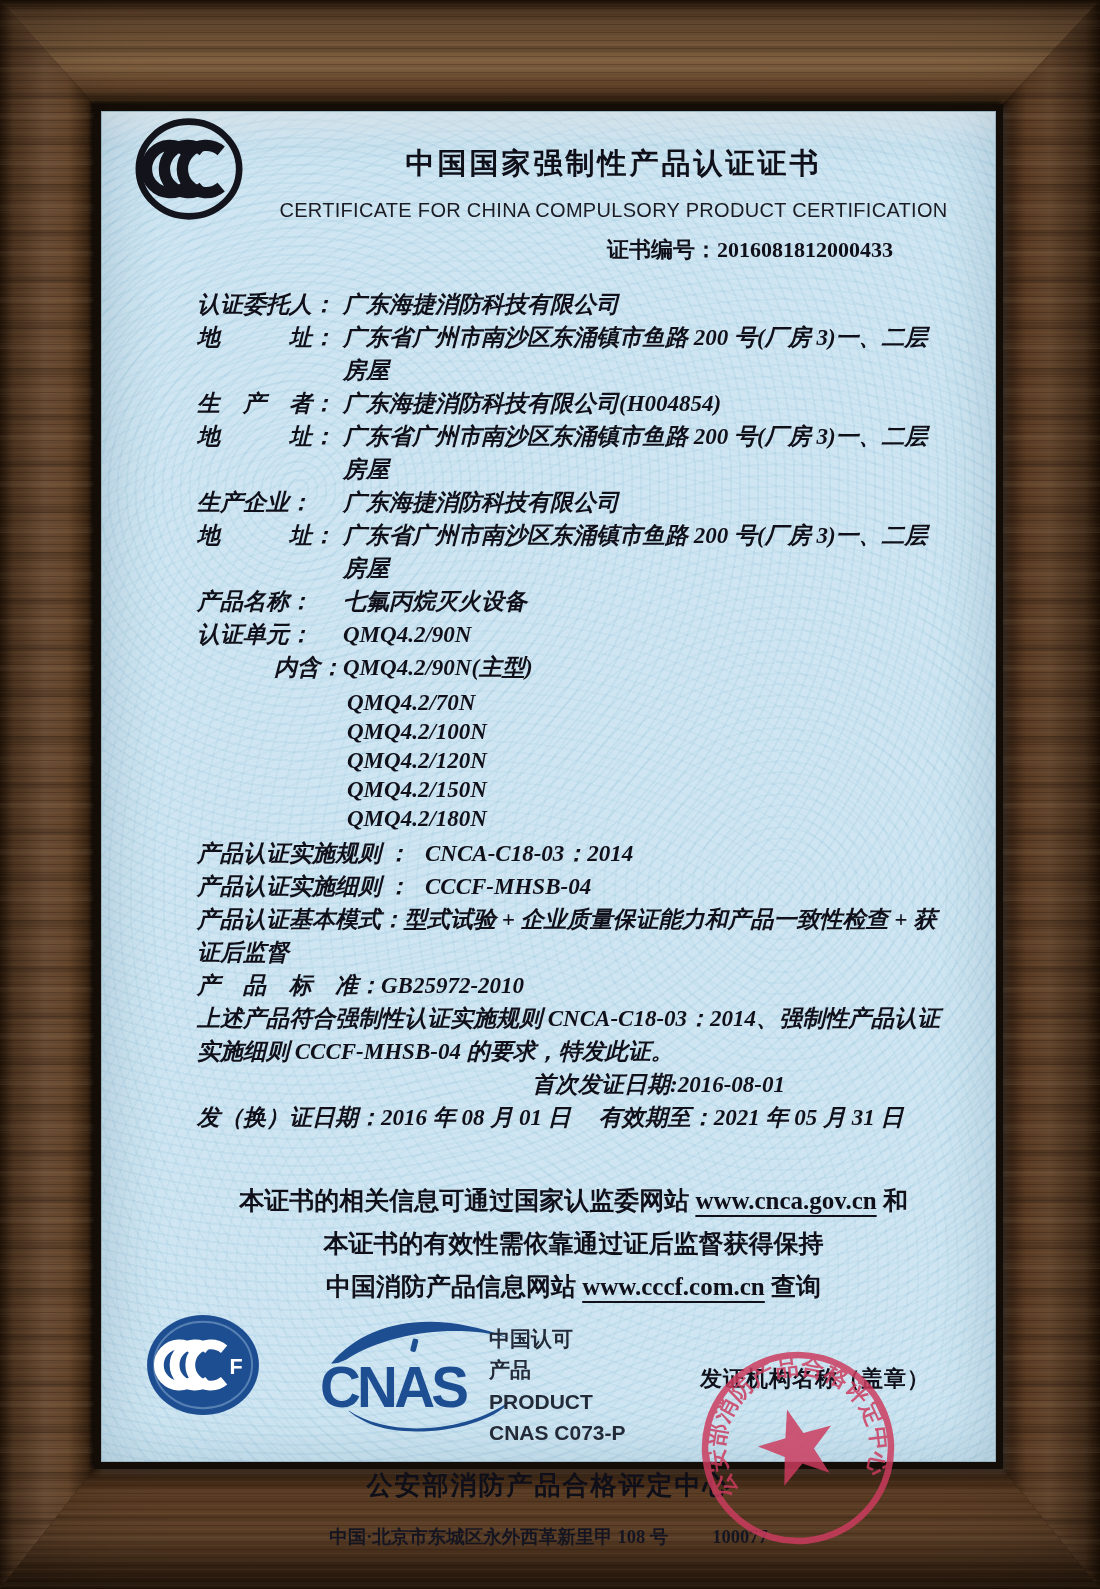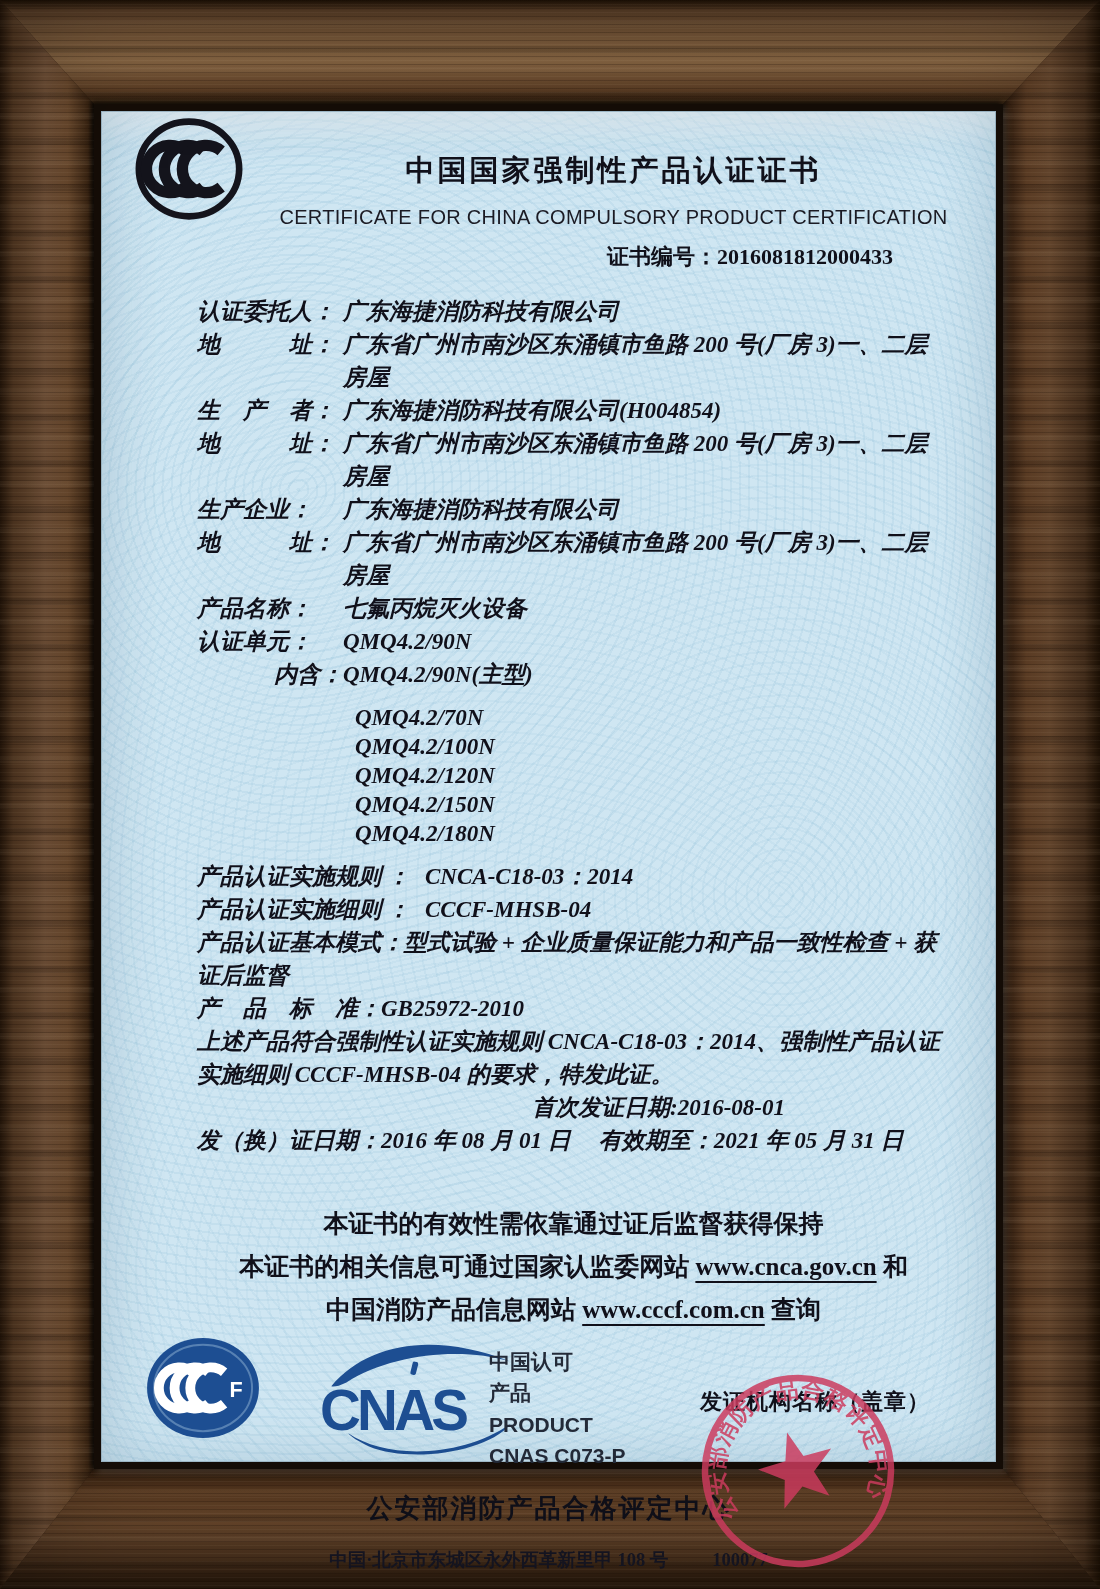--- a/index.html
+++ b/index.html
@@ -36,36 +36,36 @@
       repeating-radial-gradient(circle at 76% 58%, rgba(135,185,212,.13) 0 2px, rgba(0,0,0,0) 2px 11px),
       repeating-radial-gradient(circle at 42% 86%, rgba(135,185,212,.11) 0 2px, rgba(0,0,0,0) 2px 10px);
     box-shadow:inset 0 0 60px rgba(108,150,176,.28);
     border:1px solid #9fb9c8;box-sizing:border-box;
     font-family:"Liberation Serif","DejaVu Serif",serif;
     font-weight:700;color:#10101a;
   }
   .content{position:relative;padding:0 45px 0 95px;}
 
   
-  .hdr{position:relative;height:152px;padding-top:31px;}
+  .hdr{position:relative;height:152px;padding-top:24px;}
   .ccc-logo{position:absolute;left:-67px;top:4px;}
   .title-block{padding-left:80px;text-align:center;}
   .title{font-size:29px;letter-spacing:3px;margin:8px 0 0 0;}
   .subtitle{font-family:"Liberation Sans","DejaVu Sans",sans-serif;font-weight:400;
             font-size:20px;color:#1b1b24;margin-top:15px;letter-spacing:.3px;}
   .certno{margin-top:13px;text-align:right;padding-right:57px;font-size:22px;}
 
   
   .main{font-size:23px;line-height:33px;font-style:italic;}
   .row{display:flex;}
   .lbl{width:146px;flex:none;}
   .lbl.r{text-align:right;}
   .row.wide .lbl{width:228px;}
   .val{flex:1;word-break:break-word;}
-  .models{list-style:none;margin:12px;padding:0 0 0 146px;line-height:29px;}
+  .models{list-style:none;margin:4px;padding:0 0 0 146px;line-height:29px;}
   .para{margin:0;}
   .center-line{text-align:center;padding-left:170px;}
   .gap-span{margin-left:28px;}
 
   
   .notices{margin-top:54px;text-align:center;font-size:25px;}
   .notices .nline{margin-top:17px;line-height:26px;}
   .url{text-decoration:underline;text-underline-offset:6px;text-decoration-thickness:2px;}
 
   
@@ -173,24 +173,24 @@
             <span>产　品　标　准：</span><span>GB25972-2010</span>
           </p>
           <p class="para">上述产品符合强制性认证实施规则 CNCA-C18-03：2014、强制性产品认证实施细则 CCCF-MHSB-04 的要求，特发此证。</p>
           <div class="center-line">首次发证日期:2016-08-01</div>
           <div>
             <span>发（换）证日期：</span><span>2016 年 08 月 01 日</span><span class="gap-span">有效期至：</span><span>2021 年 05 月 31 日</span>
           </div>
         </div>
 
         <div class="notices">
-          <div class="nline">本证书的有效性需依靠通过证后监督获得保持</div>
           <div class="nline">
             <span>本证书的相关信息可通过国家认监委网站 </span><span class="url">www.cnca.gov.cn</span><span> 和</span>
           </div>
+          <div class="nline">本证书的有效性需依靠通过证后监督获得保持</div>
           <div class="nline">
             <span>中国消防产品信息网站 </span><span class="url">www.cccf.com.cn</span><span> 查询</span>
           </div>
         </div>
       </div>
 
       <div class="marks">
         <svg class="cccf-logo" width="118" height="106" viewBox="0 0 120 108">
           <ellipse cx="60" cy="54" rx="57" ry="51" fill="#1d4e92"></ellipse>
           <ellipse cx="60" cy="54" rx="50" ry="44" fill="none" stroke="rgba(210,235,248,0.32)" stroke-width="2"></ellipse>

